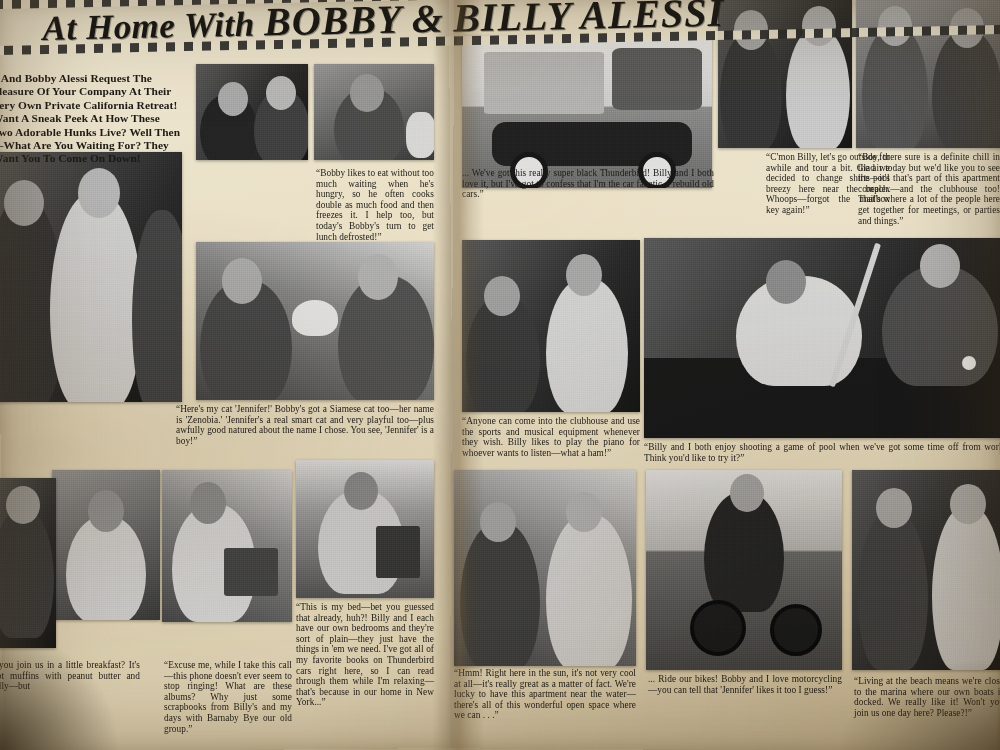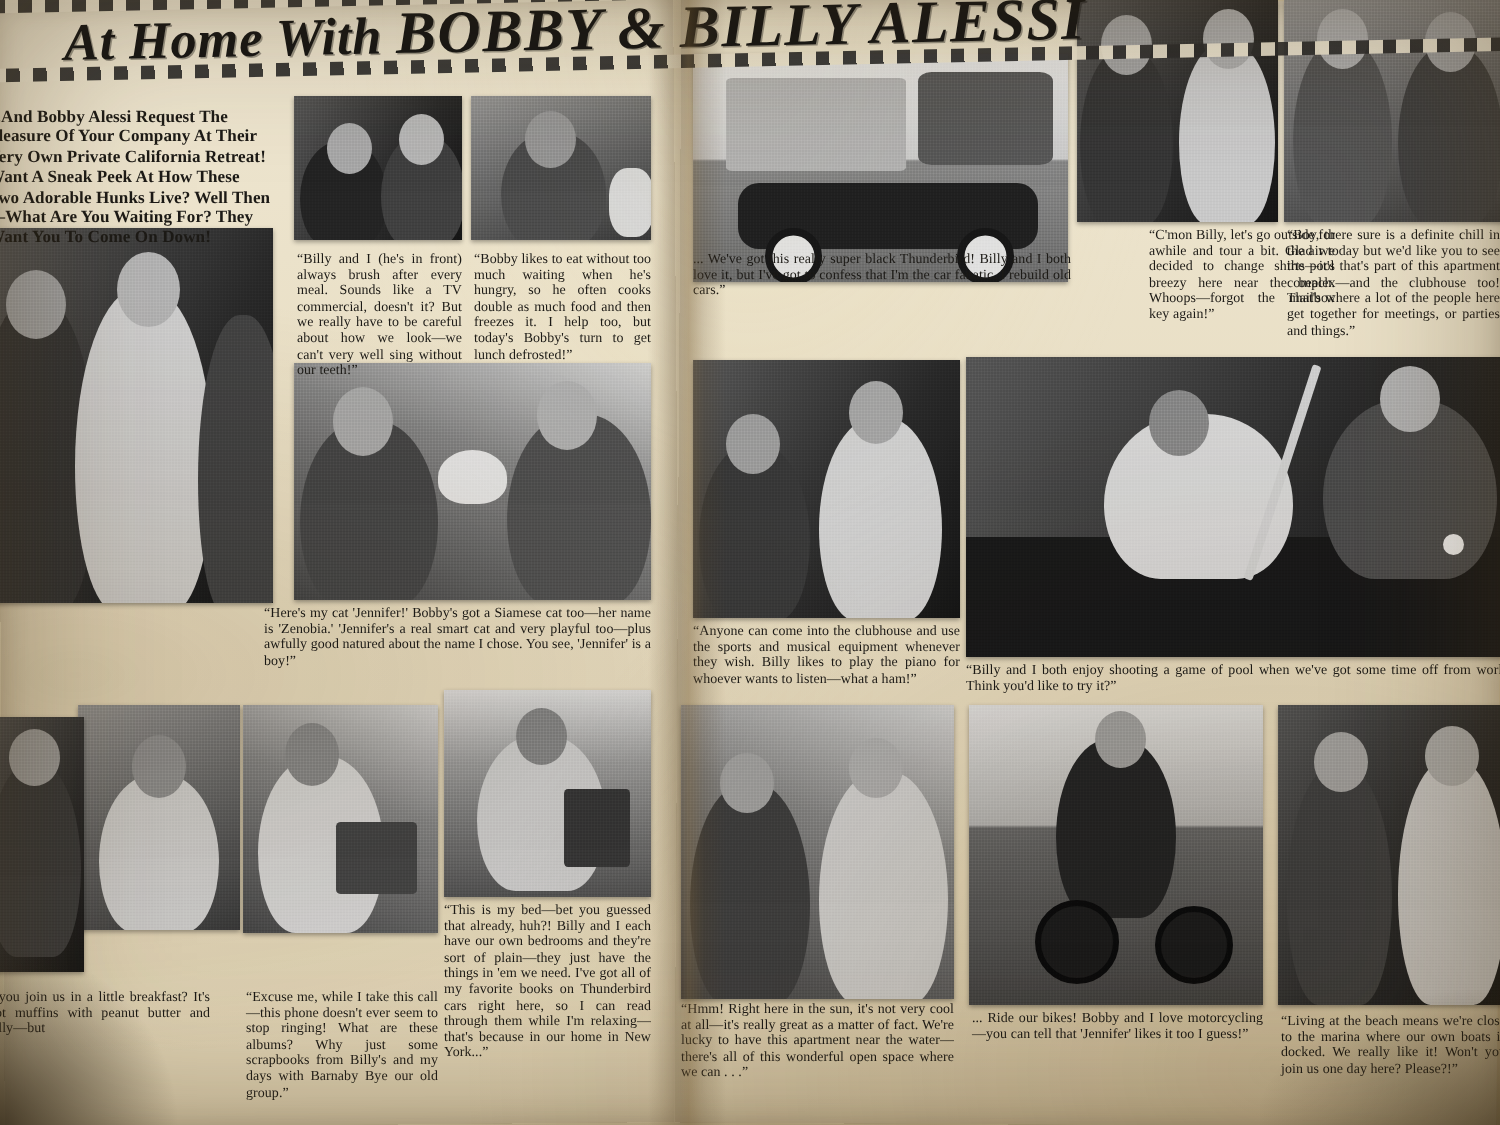--- a/index.html
+++ b/index.html
@@ -145,21 +145,20 @@
 
   <div class="cap intro" style="left:-8px;top:72px;width:190px;">...And Bobby Alessi Request The Pleasure Of Your Company At Their Very Own Private California Retreat! Want A Sneak Peek At How These Two Adorable Hunks Live? Well Then—What Are You Waiting For? They Want You To Come On Down!</div>
 
   <div class="photo ph-c" style="left:196px;top:64px;width:112px;height:96px;">
     <div class="fig" style="left:4px;top:30px;width:58px;height:70px;background:#2a2824;"></div>
     <div class="head" style="left:22px;top:18px;width:30px;height:34px;background:#ada79a;"></div>
     <div class="fig" style="left:58px;top:26px;width:56px;height:74px;background:#46433d;"></div>
     <div class="head" style="left:70px;top:12px;width:30px;height:34px;background:#b9b3a6;"></div>
     <div class="grainoverlay"></div>
   </div>
-  <div class="cap" style="left:198px;top:168px;width:110px;">“Billy and I (he's in front) always brush after every meal. Sounds like a TV commercial, doesn't it? But we really have to be careful about how we look—we can't very well sing without our teeth!”</div>
 
   <div class="photo ph-a" style="left:314px;top:64px;width:120px;height:96px;">
     <div class="fig" style="left:20px;top:24px;width:70px;height:76px;background:#514e47;"></div>
     <div class="head" style="left:36px;top:10px;width:34px;height:38px;background:#9b958a;"></div>
     <div class="blob" style="left:92px;top:48px;width:30px;height:46px;background:#d6d2c6;"></div>
     <div class="grainoverlay"></div>
   </div>
   <div class="cap" style="left:316px;top:168px;width:118px;">“Bobby likes to eat without too much waiting when he's hungry, so he often cooks double as much food and then freezes it. I help too, but today's Bobby's turn to get lunch defrosted!”</div>
 
   <div class="photo ph-c" style="left:-10px;top:152px;width:192px;height:250px;">

